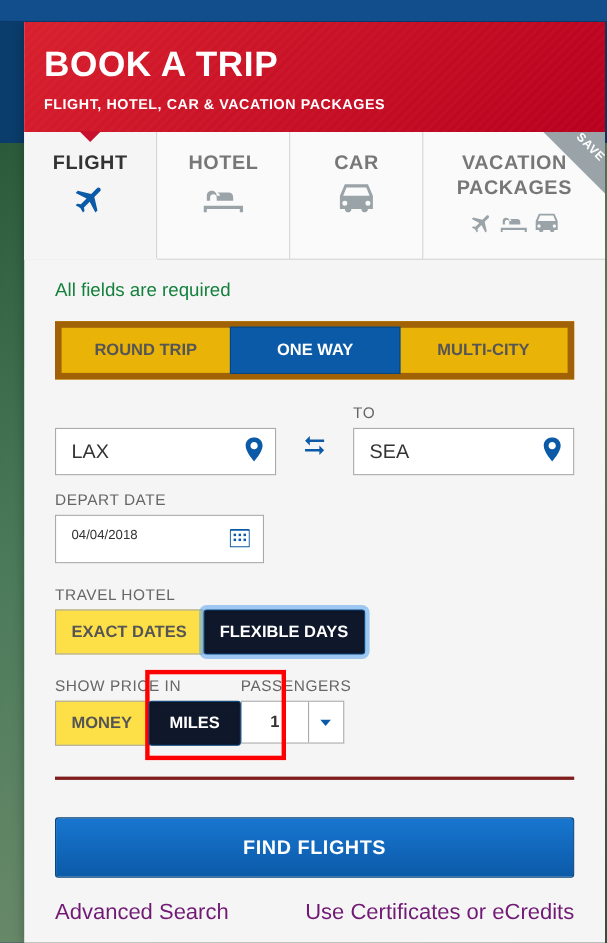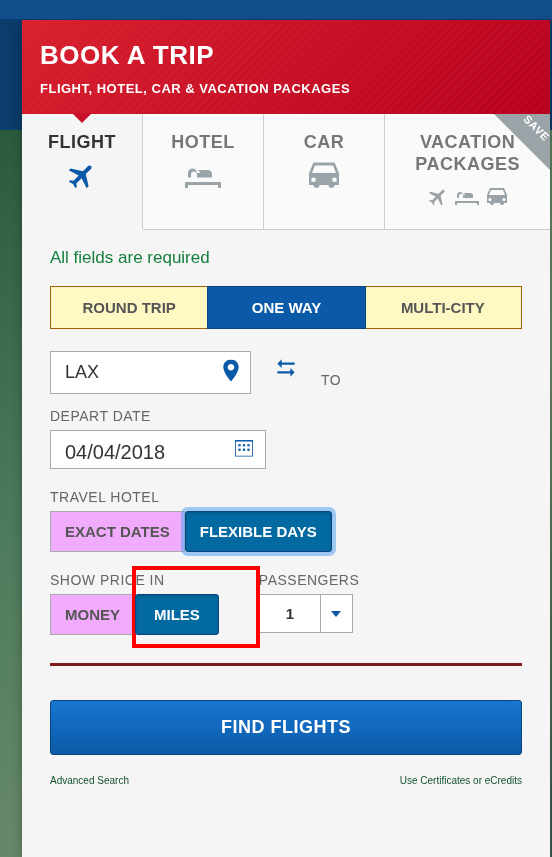--- a/index.html
+++ b/index.html
@@ -2,63 +2,63 @@
 <html><head>
 <meta charset="utf-8">
 <style>
 * { box-sizing: border-box; margin: 0; padding: 0; }
 body { font-family: Arial, Helvetica, sans-serif; background: #0a3d6b; width: 552px; height: 857px; overflow: hidden; }
 .page-bg { position: absolute; top: 130px; left: 0; right: 0; bottom: 0; background: linear-gradient(135deg, #2a5a3a 0%, #4a7a5a 30%, #6a8a6a 60%, #3a5a4a 100%); z-index: 0; }
 .top-bar { height: 20px; background: #124e8c; border-bottom: 1px solid #0a3a6a; position: relative; z-index: 2; }
 .panel { position: absolute; top: 20px; left: 22px; right: 2px; bottom: 0; background: #f5f5f5; z-index: 1; box-shadow: 0 2px 10px rgba(0,0,0,0.3); }
 .header { background: #c8102e; background: linear-gradient(135deg, #d8202e 0%, #b8001e 100%); padding: 20px 18px 18px; position: relative; }
 .header::after { content: ""; position: absolute; inset: 0; background: repeating-linear-gradient(-45deg, rgba(255,255,255,0.02) 0px, rgba(255,255,255,0.02) 3px, transparent 3px, transparent 6px); pointer-events: none; }
-.header h1 { color: white; font-size: 26px; font-weight: bold; margin-bottom: 10px; position: relative; z-index: 1; letter-spacing: 0.5px; }
+.header h1 { color: white; font-size: 32px; font-weight: bold; margin-bottom: 10px; position: relative; z-index: 1; letter-spacing: 0.5px; }
 .header .sub { color: white; font-size: 13px; font-weight: 600; position: relative; z-index: 1; letter-spacing: 0.5px; }
 .tabs { display: flex; border-bottom: 1px solid #ccc; }
 .tab { flex: 1; text-align: center; padding: 18px 4px 14px; position: relative; cursor: pointer; border-right: 1px solid #ccc; background: #fafafa; }
 .tab:last-child { border-right: none; flex: 1.4; }
 .tab .label { font-size: 18px; font-weight: bold; color: #777; letter-spacing: 0.5px; line-height: 1.2; margin-bottom: 8px; display: block; }
 .tab.active { background: #f5f5f5; border-bottom: 2px solid #f5f5f5; margin-bottom: -1px; }
 .tab.active .label { color: #333; }
 .tab .caret { position: absolute; top: -1px; left: 50%; transform: translateX(-50%); width: 0; height: 0; border-left: 10px solid transparent; border-right: 10px solid transparent; border-top: 10px solid #c8102e; display: none; }
 .tab.active .caret { display: block; }
 .tab-icons { display: flex; justify-content: center; align-items: center; gap: 6px; height: 32px; }
 .tab-icon { color: #9aa3a8; }
 .tab.active .tab-icon { color: #0b5aa8; }
 .save-tag { position: absolute; top: 0; right: 0; width: 0; height: 0; border-top: 56px solid #9aa3a8; border-left: 56px solid transparent; }
 .save-text { position: absolute; top: 8px; right: -2px; transform: rotate(45deg); font-size: 11px; font-weight: bold; color: white; letter-spacing: 0.5px; }
 .form-body { padding: 18px 28px 24px; }
 .req-text { font-size: 17px; color: #15803d; margin-bottom: 18px; }
-.trip-type { display: flex; border: 1px solid #a16207; background: #fef9c3; margin-bottom: 22px; }
+.trip-type { display: flex; border: 6px solid #a16207; background: #eab308; margin-bottom: 22px; }
 .trip-type-btn { flex: 1; text-align: center; padding: 12px 4px; font-size: 15px; font-weight: bold; color: #555; cursor: pointer; border-right: 1px solid #aaa; }
 .trip-type-btn:last-child { border-right: none; }
 .trip-type-btn.active { background: #0b5aa8; color: white; border: 1px solid #084680; margin: -1px; position: relative; z-index: 1; }
 .field-row { display: flex; gap: 20px; margin-bottom: 14px; align-items: flex-end; }
 .field { flex: 1; }
 .field-label { font-size: 14px; color: #666; margin-bottom: 6px; display: block; letter-spacing: 0.5px; }
 .airport-input { position: relative; border: 1px solid #aaa; background: white; padding: 10px 36px 10px 14px; font-size: 18px; color: #333; }
 .airport-input .pin { position: absolute; right: 10px; top: 50%; transform: translateY(-50%); color: #0b5aa8; }
 .swap-btn { width: 30px; text-align: center; cursor: pointer; color: #0b5aa8; padding-bottom: 12px; }
-.date-input { position: relative; border: 1px solid #aaa; background: white; padding: 10px 40px 4px 14px; font-size: 20px; color: #333; width: 216px; }
+.date-input { position: relative; border: 1px solid #aaa; background: white; padding: 10px 40px 18px 14px; font-size: 12px; color: #333; width: 190px; }
 .date-input .cal-icon { position: absolute; right: 12px; top: 50%; transform: translateY(-50%); color: #0b5aa8; }
 .section { margin-top: 20px; }
 .opt-toggle { display: flex; }
-.opt-btn { border: 1px solid #aaa; background: #f0abfc; padding: 11px 14px; font-size: 15px; font-weight: bold; color: #555; cursor: pointer; }
+.opt-btn { border: 1px solid #aaa; background: #fde047; padding: 11px 14px; font-size: 15px; font-weight: bold; color: #555; cursor: pointer; }
 .opt-btn + .opt-btn { margin-left: 0; border-left: none; }
-.opt-btn.active { background: #0369a1; color: white; border: 1px solid #084680; box-shadow: inset 0 1px 3px rgba(0,0,0,0.2); position: relative; z-index: 1; }
+.opt-btn.active { background: #0f172a; color: white; border: 1px solid #084680; box-shadow: inset 0 1px 3px rgba(0,0,0,0.2); position: relative; z-index: 1; }
 .opt-btn.active.glow { box-shadow: 0 0 0 4px rgba(100,170,240,0.6), inset 0 1px 3px rgba(0,0,0,0.2); border-radius: 3px; }
 .highlight-box { position: absolute; border: 4px solid #ff0000; pointer-events: none; }
-.two-col { display: flex; gap: 40px; position: relative; }
+.two-col { display: flex; position: relative; }
 .pax-select { display: flex; border: 1px solid #aaa; background: white; width: 94px; }
 .pax-val { flex: 1; text-align: center; padding: 10px 4px; font-size: 15px; font-weight: bold; color: #333; }
 .pax-arrow { width: 32px; border-left: 1px solid #aaa; display: flex; align-items: center; justify-content: center; color: #0b5aa8; cursor: pointer; }
 .find-btn { margin-top: 34px; width: 100%; background: linear-gradient(#1876d0, #0b5aa8); color: white; border: 1px solid #084680; padding: 16px; font-size: 18px; font-weight: bold; cursor: pointer; border-radius: 3px; letter-spacing: 0.5px; }
 .links { display: flex; justify-content: space-between; margin-top: 20px; }
-.links a { color: #14532d; text-decoration: none; font-size: 10px; cursor: pointer; }
+.links a { color: #701a75; text-decoration: none; font-size: 20px; cursor: pointer; }
 .divider-top { border-top: 3px solid #7f1d1d; margin-top: 28px; padding-top: 0; }
 </style>
 </head>
 <body>
 
 <div class="top-bar"></div>
 <div class="page-bg"></div>
 
 <div class="panel">
   <div class="header">
@@ -145,20 +145,28 @@
           </span>
         </div>
       </div>
       <div class="swap-btn">
         <svg width="26" height="20" viewBox="0 0 24 18" fill="currentColor">
             <path d="M4 5l4-4v3h12v2H8v3L4 5zm16 8l-4 4v-3H4v-2h12V9l4 4z"></path>
           </svg>
       </div>
       <div class="field">
         <span class="field-label">TO</span>
+        <div class="airport-input">
+          <span>SEA</span>
+          <span class="pin">
+            <svg width="18" height="22" viewBox="0 0 16 20" fill="currentColor">
+                <path d="M8 0C4 0 1 3 1 7c0 5 7 13 7 13s7-8 7-13c0-4-3-7-7-7zm0 10c-1.7 0-3-1.3-3-3s1.3-3 3-3 3 1.3 3 3-1.3 3-3 3z"></path>
+              </svg>
+          </span>
+        </div>
       </div>
     </div>
 
     <div class="field">
       <span class="field-label">DEPART DATE</span>
       <div class="date-input">
         <span>04/04/2018</span>
         <span class="cal-icon">
           <svg width="18" height="18" viewBox="0 0 16 16" fill="currentColor">
               <rect x="0" y="2" width="16" height="14" rx="1" fill="none" stroke="currentColor" stroke-width="1.5"></rect>

